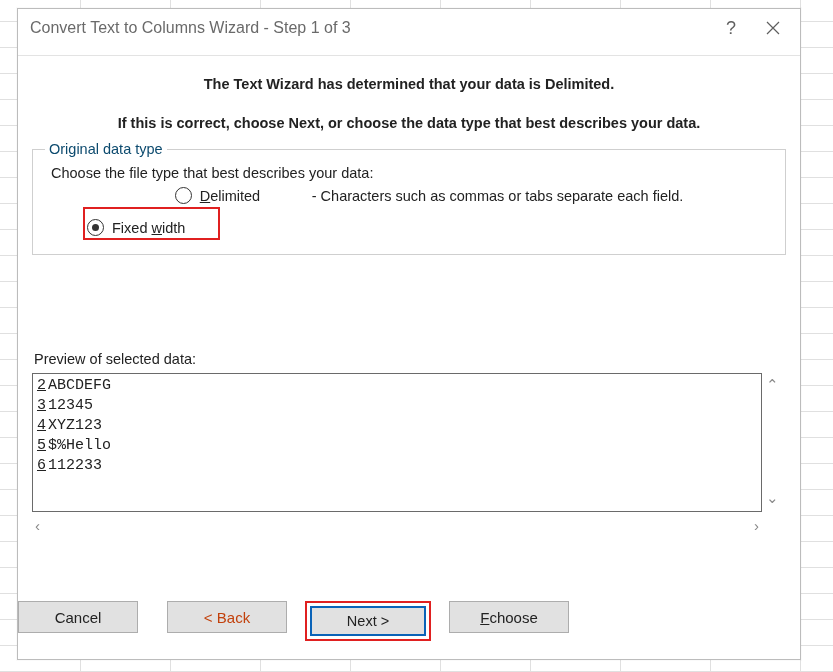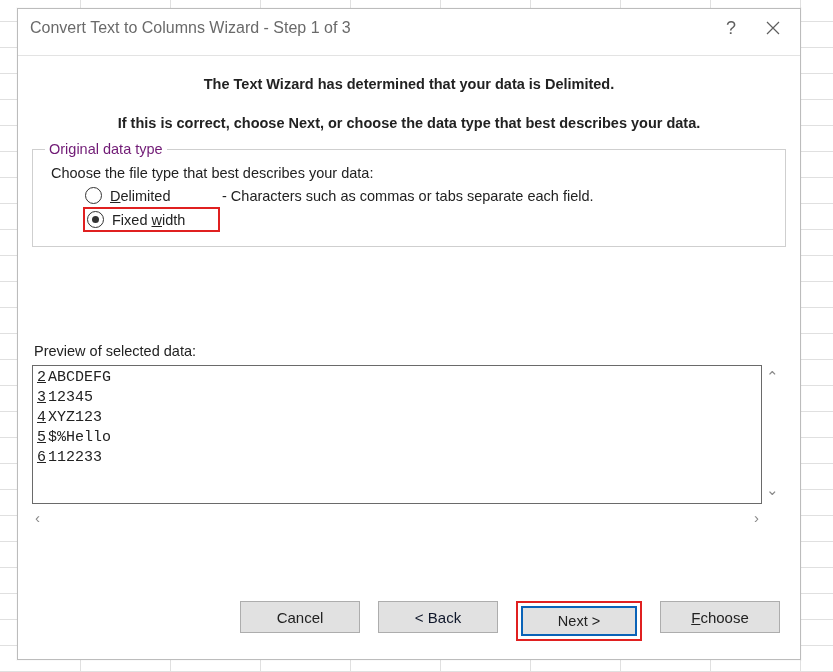--- a/index.html
+++ b/index.html
@@ -39,61 +39,61 @@
     color:#5f5f5f;cursor:default;
   }
   .titlebar .tb-btn svg{width:14px;height:14px;stroke:#5f5f5f;stroke-width:1.2;fill:none;}
   .content{padding:14px 14px 8px 14px;flex:1;display:flex;flex-direction:column;}
   .bold{font-weight:600;text-align:center;}
   .intro1{margin:6px 0 6px 0;}
   .intro2{margin:17px 0 10px 0;}
   fieldset.groupbox{
     border:1px solid #cfcfcf;margin:0 0 8px 0;padding:4px 12px 14px 12px;
   }
-  fieldset.groupbox legend{padding:0 4px;color:#701a75;}
+  fieldset.groupbox legend{padding:0 4px;color:#0c4a6e;}
   .choose{margin:4px 0 6px 6px;}
-  .opt-row{display:flex;align-items:center;margin:3px 0 3px 40px;}
+  .opt-row{display:flex;align-items:center;margin:3px 0 3px 40px;justify-content:center;}
   .radio{
     width:15px;height:15px;border:1.5px solid #333;border-radius:50%;
     display:inline-flex;align-items:center;justify-content:center;margin-right:8px;
     background:#fff;
   }
   .radio .dot{width:7px;height:7px;border-radius:50%;background:#333;}
   .opt-label{min-width:100px;}
   .opt-label .ul{text-decoration:underline;}
   .opt-desc{margin-left:12px;}
-  .redbox{border:2.5px solid #e02020;padding:2px 6px 2px 2px;margin-left:38px;display:inline-flex;align-items:center;}
+  .redbox{border:2.5px solid #e02020;padding:10px 6px 2px 2px;margin-left:38px;display:inline-flex;align-items:center;}
   .redbox .radio{margin-left:0;}
   .preview-label{margin:88px 0 6px 2px;}
   .preview-wrap{position:relative;}
   .preview{
     border:1px solid #6a6a6a;height:135px;
     font-family:"Courier New",monospace;font-size:15px;
     padding:2px 0 0 4px;overflow:hidden;background:#fff;
     line-height:20px;white-space:pre;
   }
   .preview .ln{display:flex;}
   .preview .rownum{text-decoration:underline;margin-right:2px;}
   .preview-scroll-v{
     position:absolute;right:-20px;top:4px;width:16px;display:flex;flex-direction:column;justify-content:space-between;height:128px;color:#888;
   }
   .preview-scroll-h{
     display:flex;justify-content:space-between;color:#888;margin-top:6px;padding:0 3px;
   }
   .chev{font-size:15px;line-height:1;user-select:none;}
   .btnbar{
-    display:flex;justify-content:flex-end;gap:18px;
+    display:flex;justify-content:flex-start;gap:18px;
     padding:12px 20px 18px 0;
   }
   .btn{
     width:118px;height:30px;border:1px solid #adadad;background:#e1e1e1;
     display:flex;align-items:center;justify-content:center;
     font-size:15px;color:#222;
   }
-  .btn.disabled{color:#0f172a;}
+  .btn.disabled{color:#c2410c;margin-left:11px;}
   .btn .ul{text-decoration:underline;}
   .btn-next-outer{border:2.5px solid #e02020;padding:3px;}
   .btn-next{border:2px solid #0a63b8;background:#e1e1e1;width:112px;height:26px;display:flex;align-items:center;justify-content:center;}
 </style>
 </head>
 <body>
 
 <div class="sheet-grid"></div>
 
 <div class="dialog">

